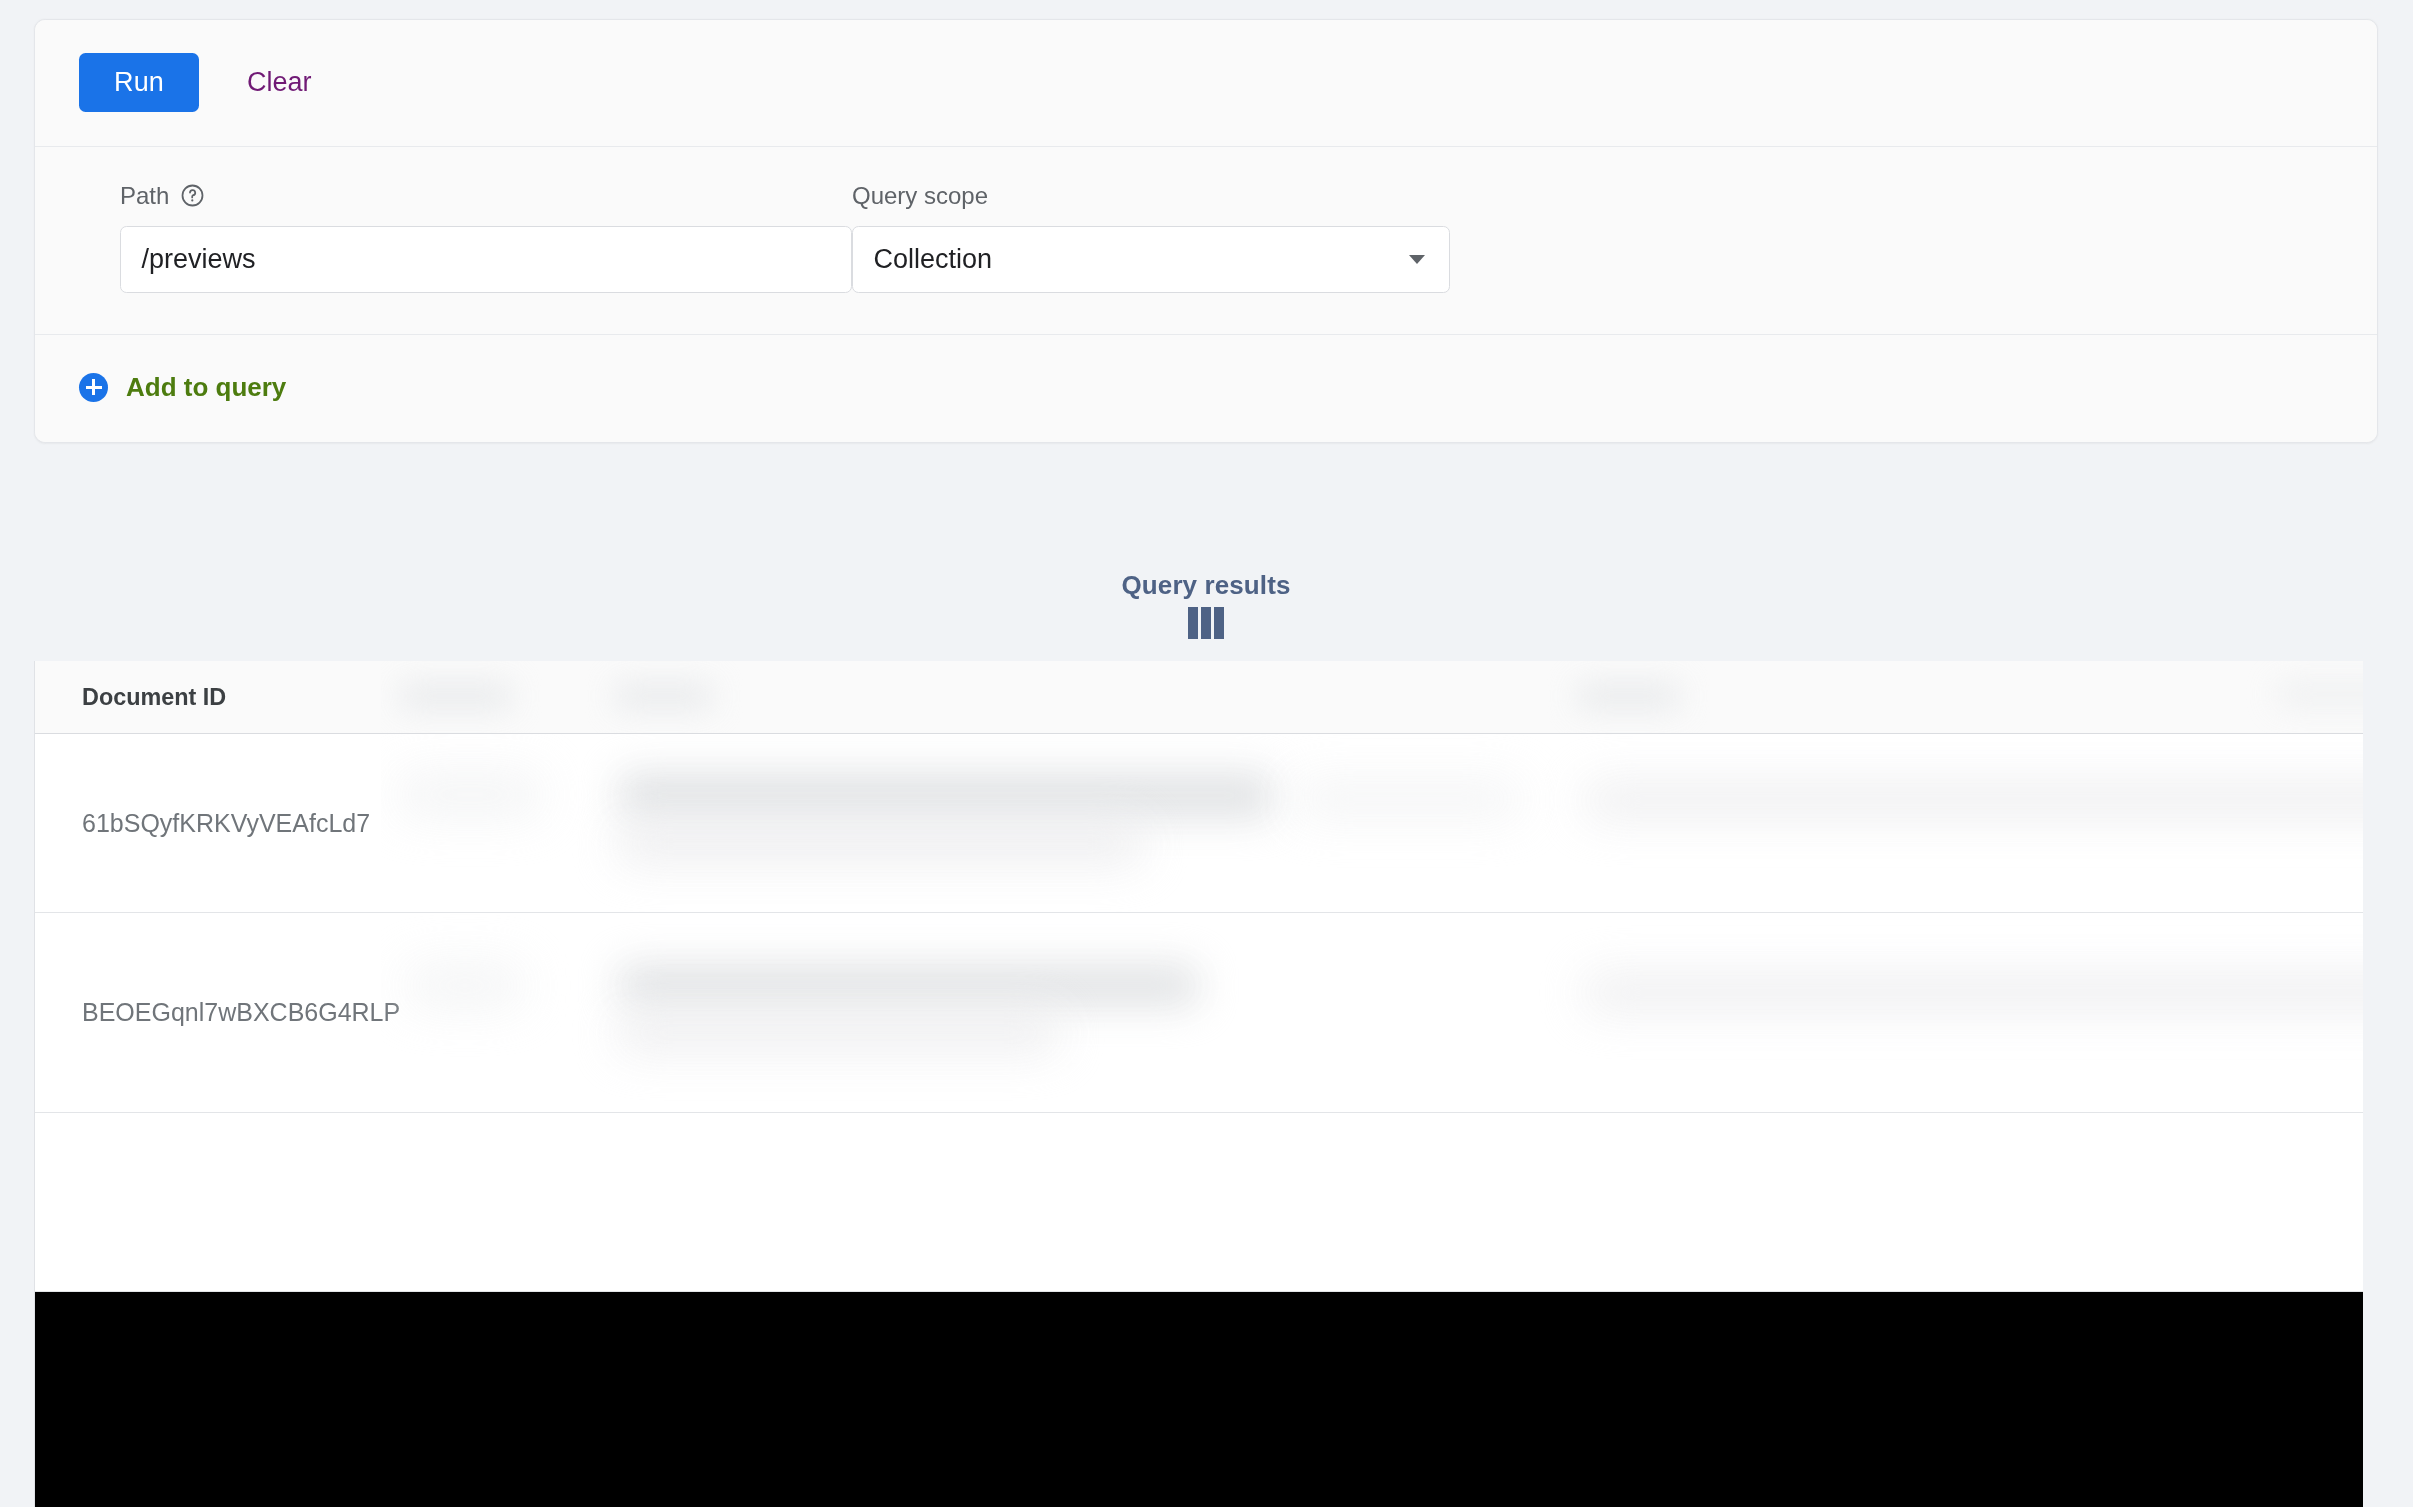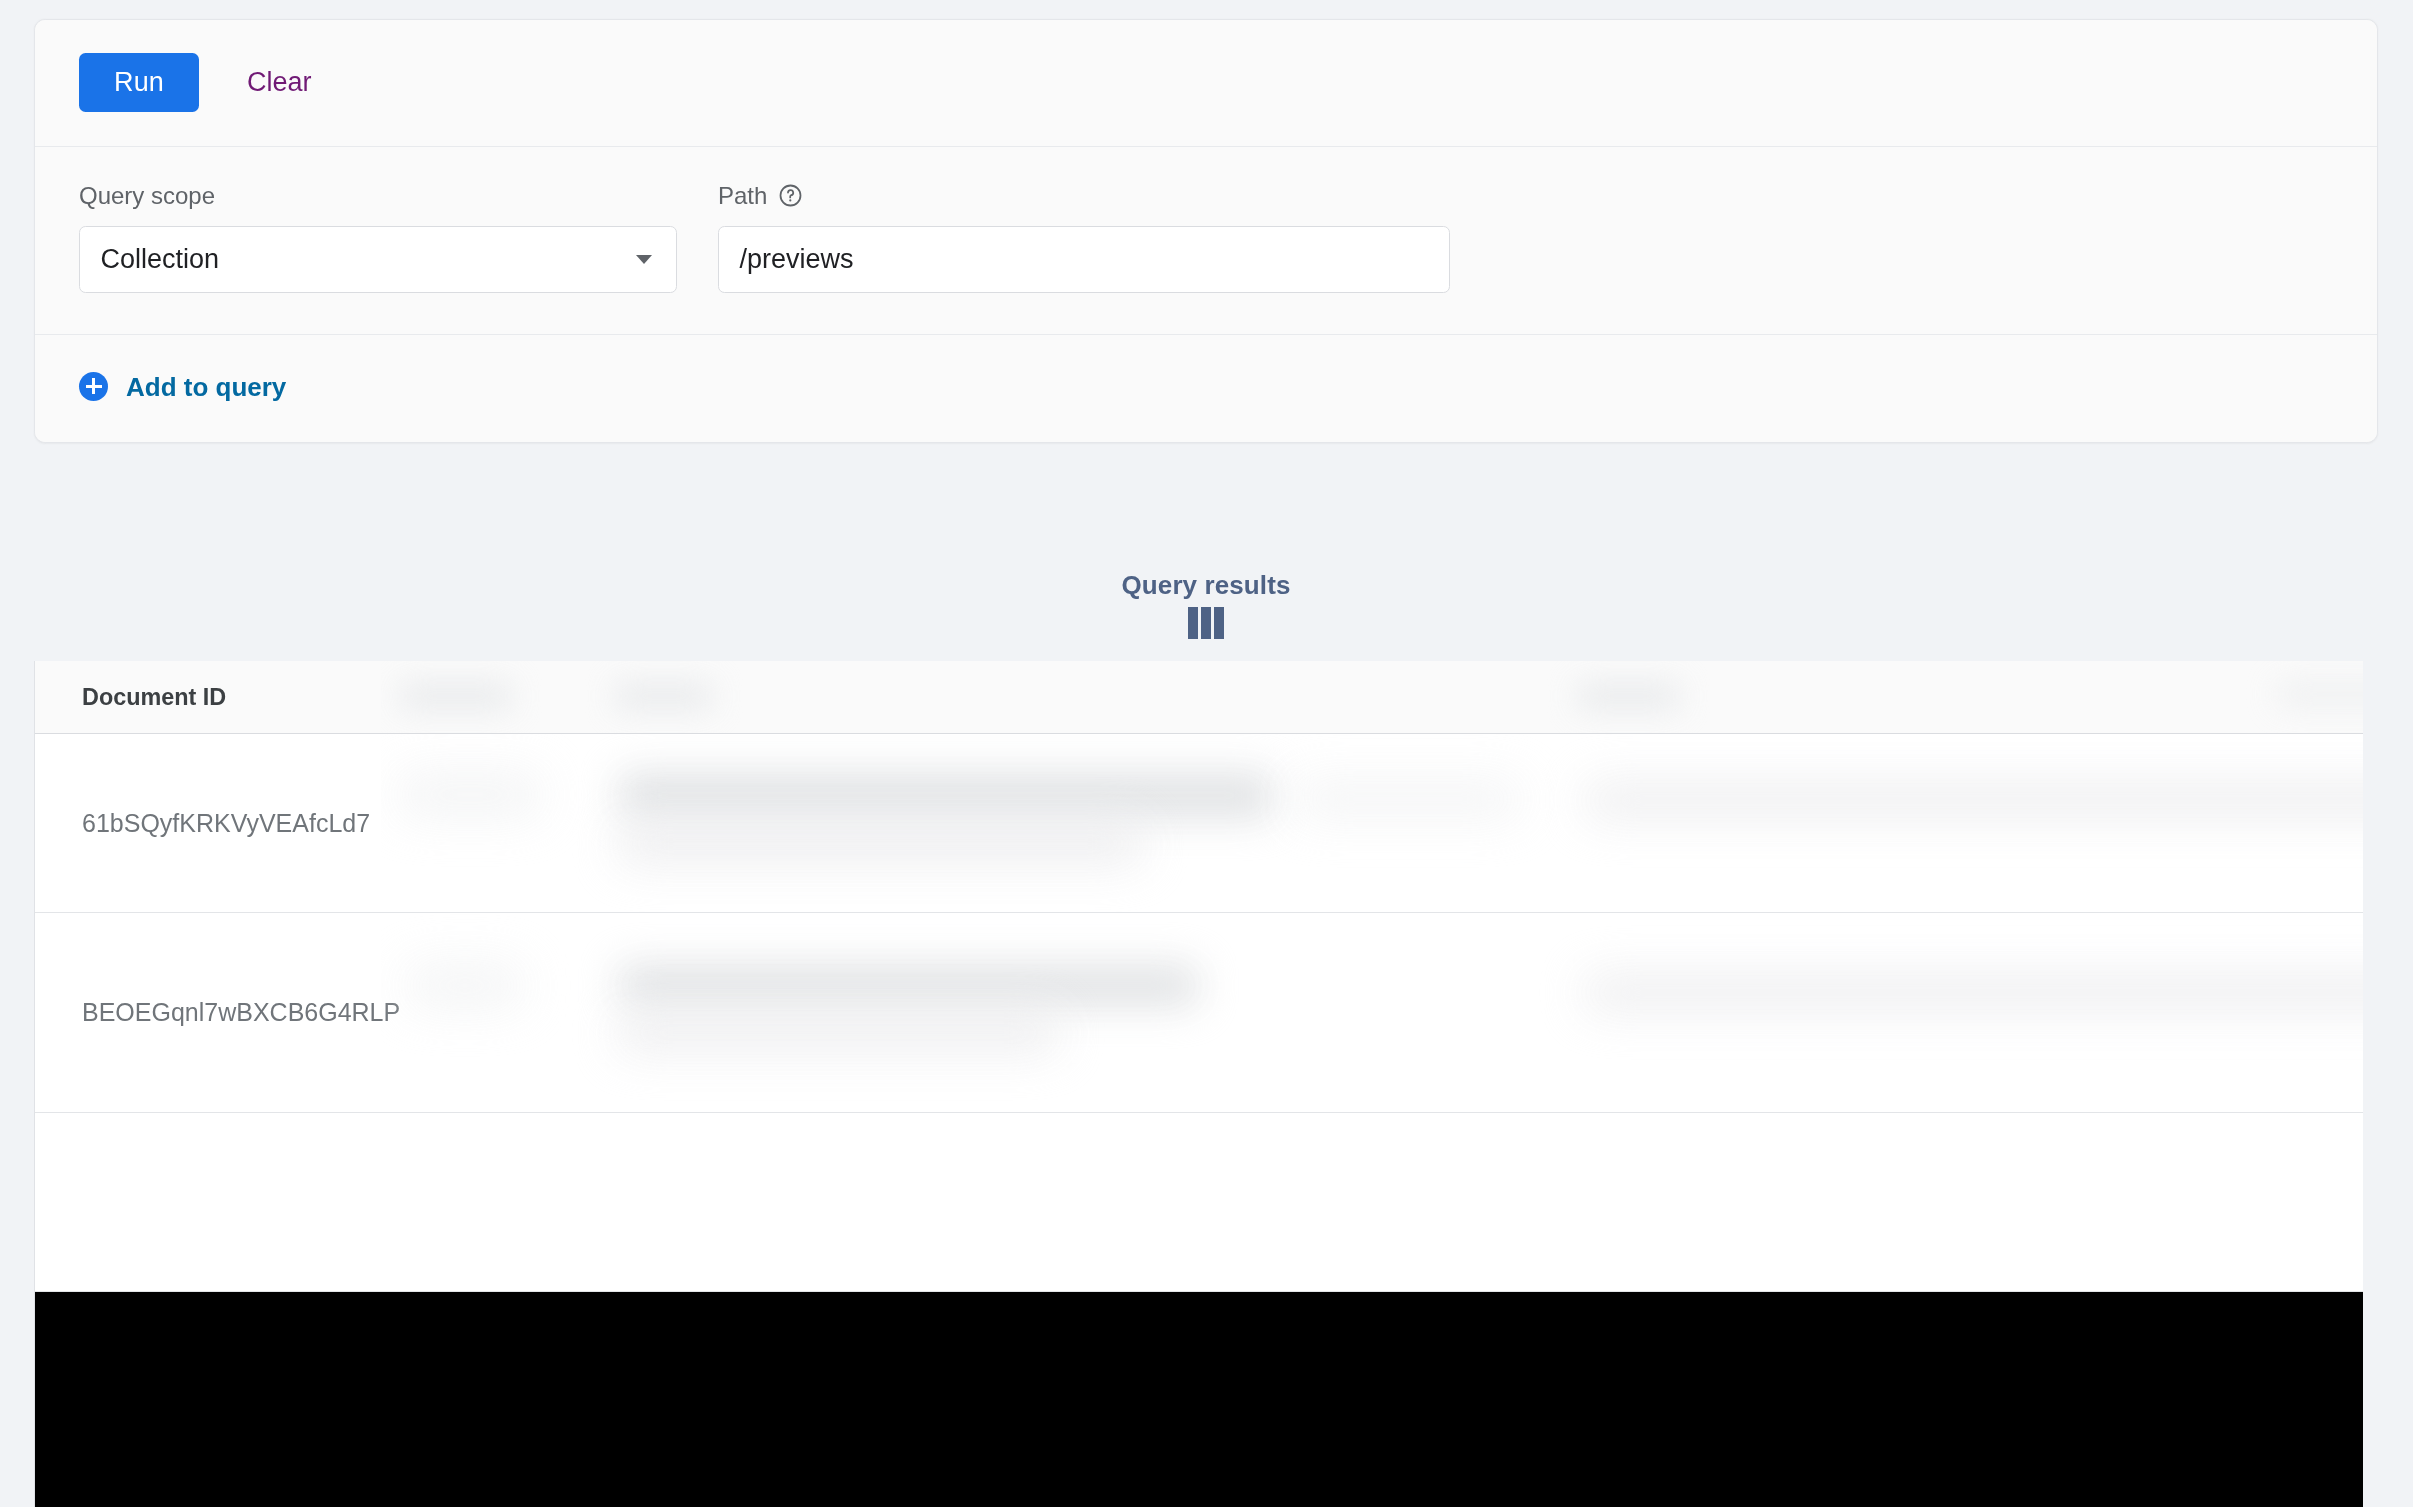--- a/index.html
+++ b/index.html
@@ -137,22 +137,22 @@
 
   .add-row {
     padding: 37px 44px 39px 44px;
     background: #fafafa;
     display: flex;
     align-items: center;
   }
 
   .add-link {
     display: inline-flex;
-    align-items: flex-start;
-    color: #0369a1;
+    align-items: center;
+    color: #4d7c0f;
     font-size: 26px;
     font-weight: bold;
     cursor: pointer;
     background: none;
     border: none;
     padding: 0;
     font-family: "Liberation Sans", sans-serif;
   }
 
   .plus-circle {
@@ -288,45 +288,45 @@
 <div id="page">
 
   <div class="query-card">
 
     <div class="toolbar-row">
       <button class="btn-run">Run</button>
       <button class="btn-clear">Clear</button>
     </div>
 
     <div class="fields-row">
-
-      <div class="field-group scope">
-        <div class="field-label">Query scope</div>
-        <div class="select-box">
-          <span>Collection</span>
-          <span class="caret"></span>
-        </div>
-      </div>
 
       <div class="field-group path">
         <div class="field-label">
           <span>Path</span>
           <span class="help-icon">
             <svg width="25" height="25" viewBox="0 0 24 24" aria-hidden="true">
               <circle cx="12" cy="12" r="9.6" fill="none" stroke="#5f6368" stroke-width="1.7"></circle>
               <path d="M9.6 9.2a2.5 2.5 0 1 1 3.1 2.5c-.8.3-1 .9-1 1.6v.5" fill="none" stroke="#5f6368" stroke-width="1.7" stroke-linecap="round"></path>
               <circle cx="11.8" cy="16.7" r="1.05" fill="#5f6368"></circle>
             </svg>
           </span>
         </div>
         <div class="text-box">
           <span>/previews</span>
         </div>
       </div>
 
+      <div class="field-group scope">
+        <div class="field-label">Query scope</div>
+        <div class="select-box">
+          <span>Collection</span>
+          <span class="caret"></span>
+        </div>
+      </div>
+
     </div>
 
     <div class="add-row">
       <button class="add-link">
         <span class="plus-circle"></span>
         <span>Add to query</span>
       </button>
     </div>
 
   </div>

